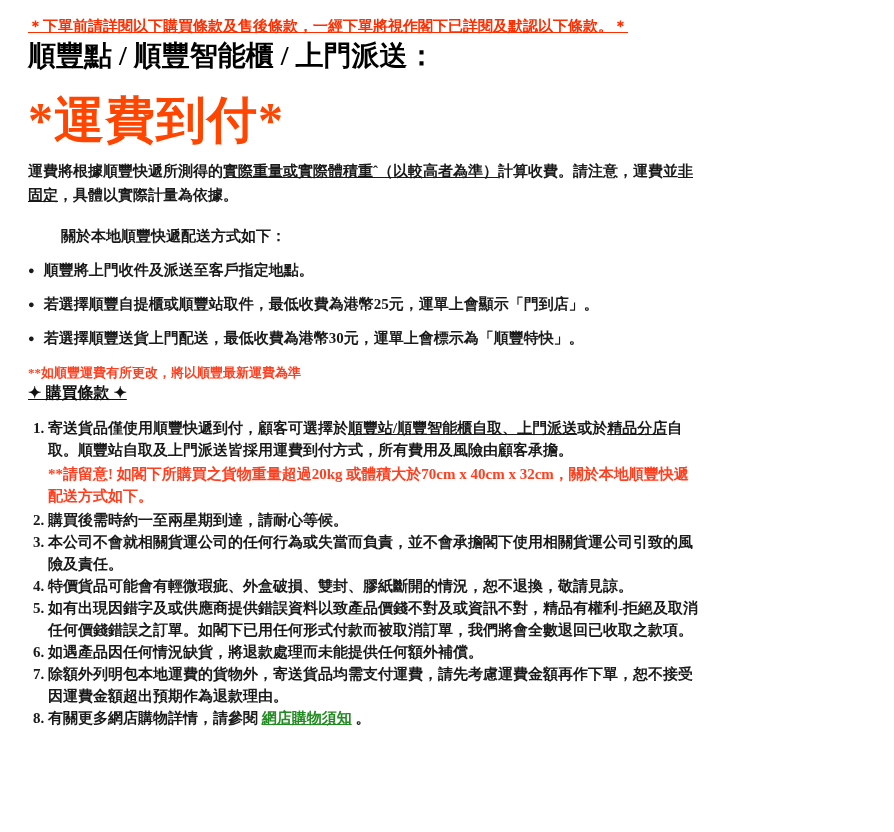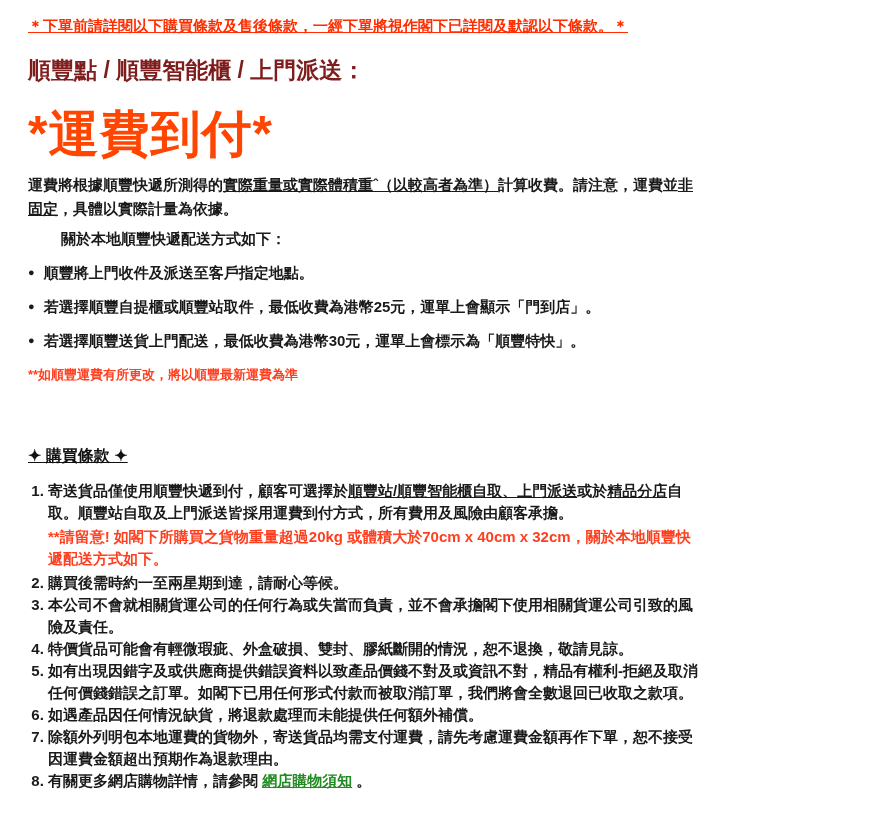--- a/index.html
+++ b/index.html
@@ -3,74 +3,73 @@
 <meta charset="utf-8">
 <style>
   html,body{margin:0;padding:0;background:#ffffff;}
   .page{
     position:relative;
     width:728px;height:832px;
     box-sizing:border-box;
     padding:16px 30px 0 28px;
     overflow:hidden;
     background:#ffffff;
-    font-family:Liberation Sans, sans-serif;
+    font-family:Liberation Serif, serif;
     font-weight:bold;
     color:#1a1a1a;
   }
   p{margin:0;}
   .u{text-decoration:underline;}
   .top-notice{
     color:#ff2e00;
     font-size:15px;line-height:20px;
     text-decoration:underline;
   }
   .ship-heading{
     margin-top:38px;
     font-size:21px;line-height:26px;
     text-decoration:underline;
     color:#111;
   }
   .ship-subtitle{
-    margin-top:19px;
-    font-size:23px;line-height:30px;
-    color:#7f1d1d;
+    margin-top:5px;
+    font-size:28px;line-height:30px;
+    color:#000000;
   }
   .big-notice{
     margin-top:25px;
     color:#ff4500;
     font-size:50px;line-height:48px;
     letter-spacing:1px;
   }
   .body-text{
     font-size:15px;line-height:24px;
   }
   .fee-para{margin-top:15px;}
-  .intro{margin-top:7px;line-height:21px;padding-left:33px;}
+  .intro{margin-top:19px;line-height:21px;padding-left:33px;}
   .bullet-row{
     margin-top:13px;
     font-size:15px;line-height:21px;
     display:flex;align-items:flex-start;
   }
   .bullet{
     font-size:11px;
     line-height:21px;
     margin-right:9px;
   }
   .red-note{
     margin-top:13px;
     color:#ff4020;
     font-size:13px;line-height:21px;
   }
   .pickup-note{
     margin-top:28px;
     font-size:15px;line-height:21px;
   }
   .terms-heading{
-    margin-top:61px;
     font-size:16px;line-height:20px;
     text-decoration:underline;
     color:#111;
   }
   ol.terms-list{
     margin:14px 0 0 0;
     padding-left:20px;
     font-size:15px;line-height:22px;
   }
   ol.terms-list li{margin:0;padding:0;}

